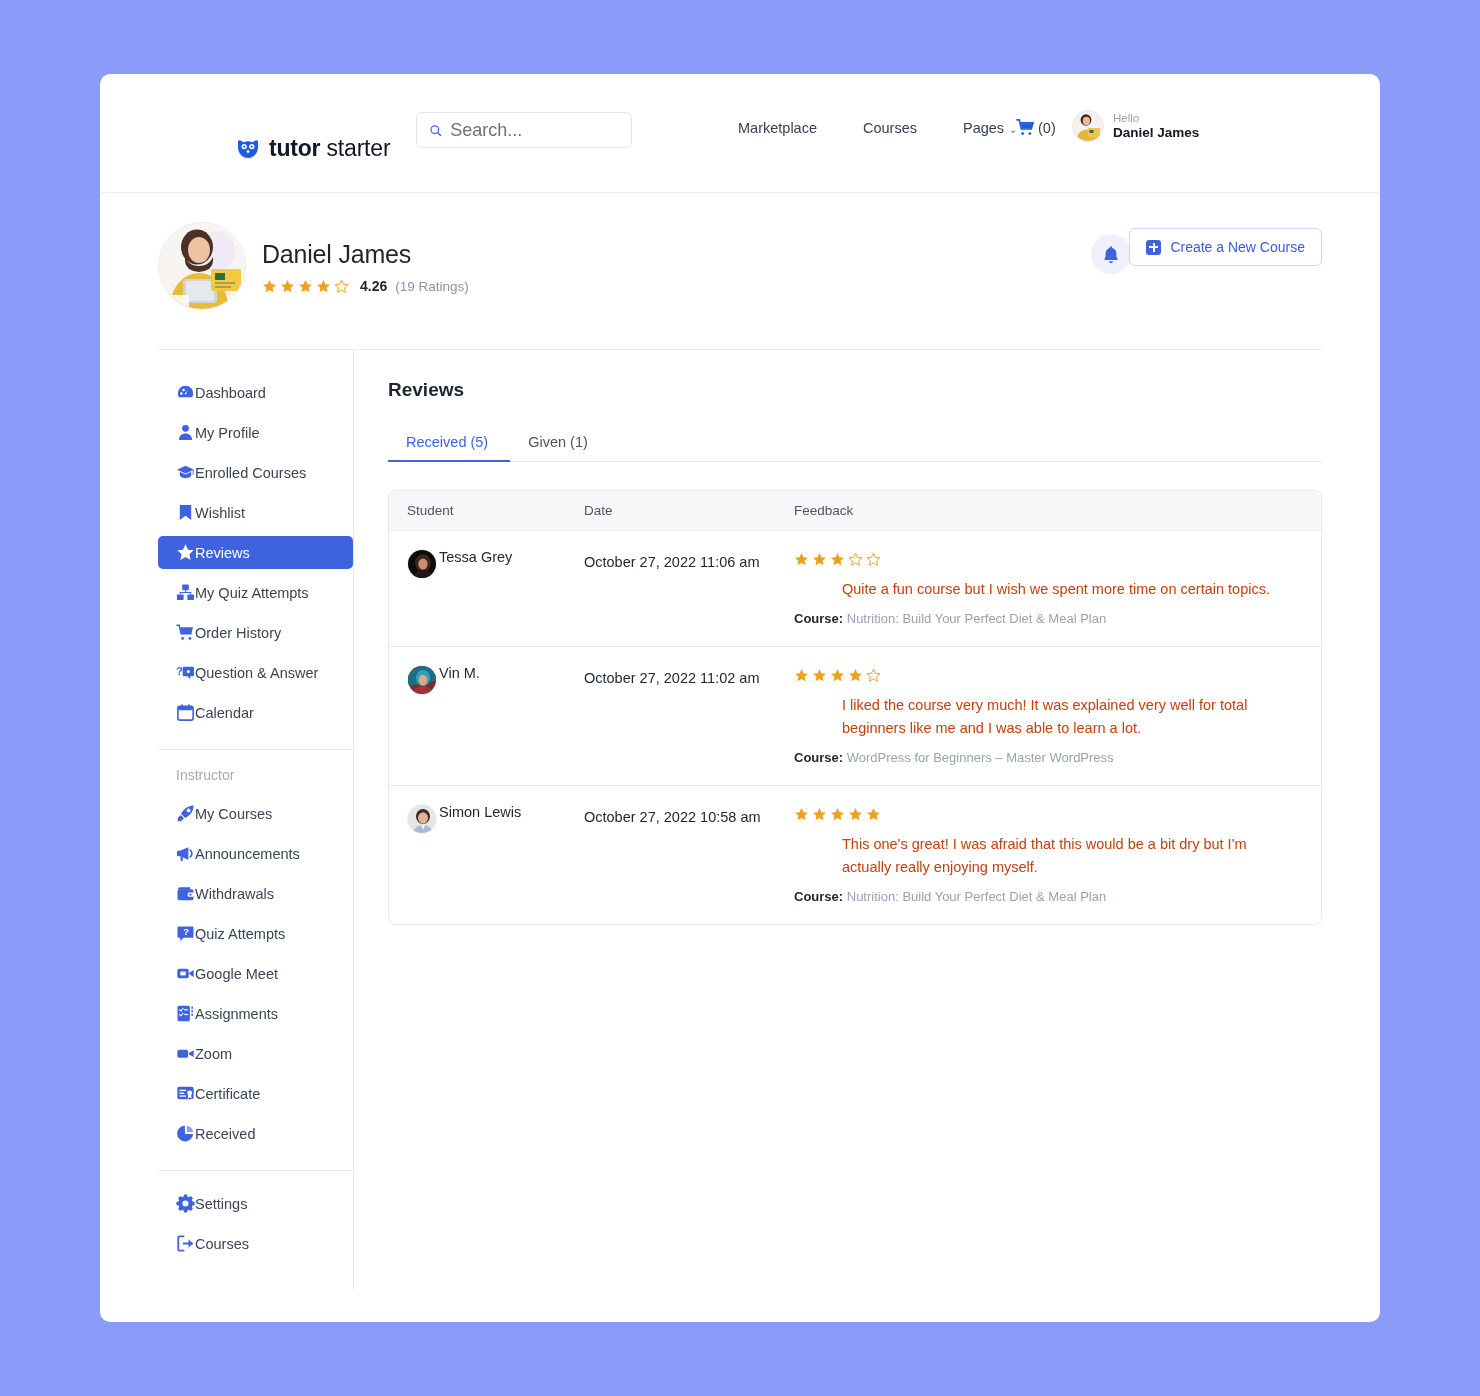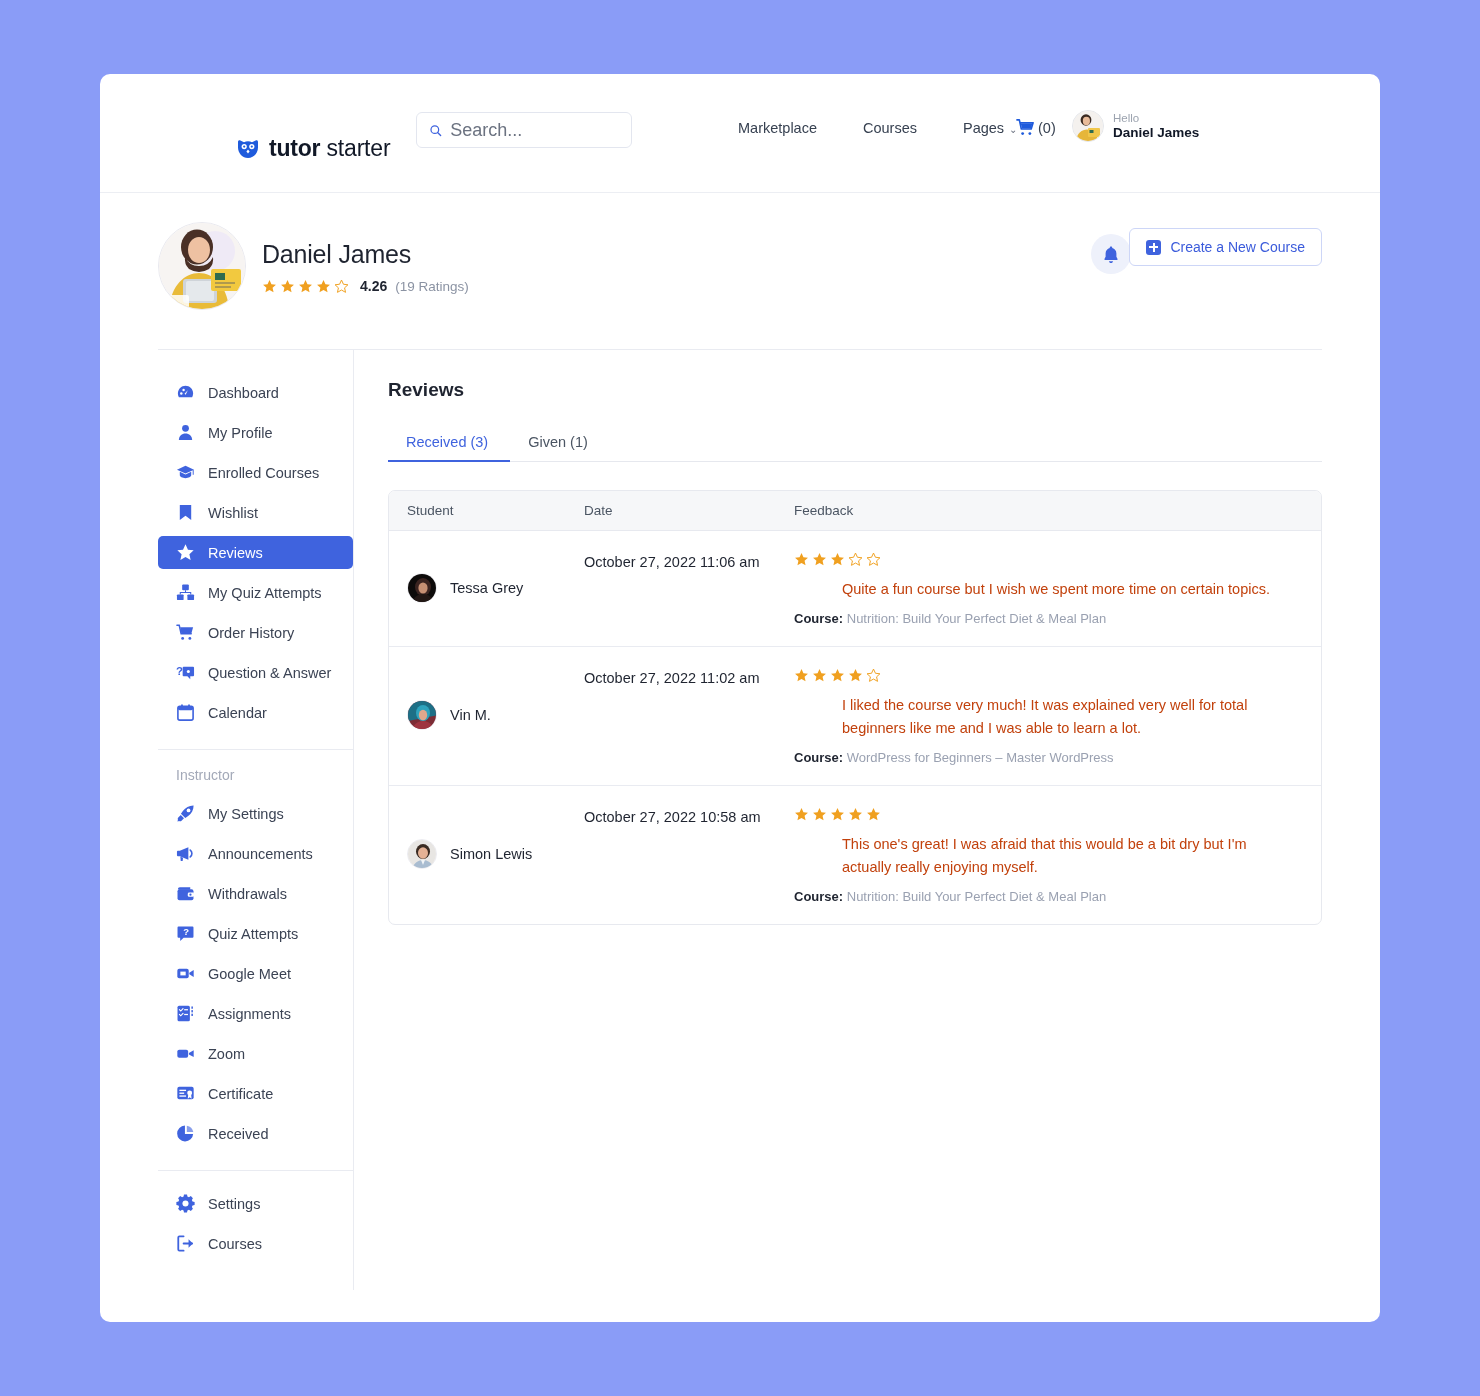--- a/index.html
+++ b/index.html
@@ -132,21 +132,21 @@
 
   
   .body { display: flex; position: relative; }
   .sidebar {
     width: 254px; flex: none; padding-left: 58px; padding-top: 26px;
     border-right: 1px solid #e9ebf1; min-height: 940px;
   }
   .nav-group { padding-bottom: 13px; }
   .nav-group + .nav-group { border-top: 1px solid #e9ebf1; padding-top: 16px; }
   .side-item {
-    display: flex; align-items: center; gap: 13px;
+    display: flex; align-items: center; 
     height: 33px; padding-left: 18px; margin-bottom: 7px;
     border-radius: 5px; color: #3b4354; font-size: 14.5px;
     cursor: pointer;
   }
   .side-item .ic { width: 19px; height: 19px; flex: none; display:flex; align-items:center; justify-content:center;}
   .side-item.active { background: #3f63de; color: #fff; }
   .side-label { white-space: nowrap; }
   .group-title {
     font-size: 14px; color: #a3a9b8; padding-left: 18px;
     margin-bottom: 14px; margin-top: 1px;
@@ -176,21 +176,21 @@
     display: flex; background: #f6f7f9; height: 40px; align-items: center;
     border-bottom: 1px solid #e7e9ef;
   }
   .th { font-size: 13.5px; color: #4b5563; }
   .c1 { width: 195px; padding-left: 18px; flex: none; }
   .c2 { width: 210px; flex: none; }
   .c3 { flex: 1; }
 
   .trow { display: flex; padding: 18px 0 20px 0; border-bottom: 1px solid #e9ebf1; }
   .trow:last-child { border-bottom: none; }
-  .stud { display: flex; align-items: center; gap: 13px; }
+  .stud { display: flex; gap: 2px; }
   .stud .sav {
     width: 30px; height: 30px; border-radius: 50%; overflow: hidden;
     flex: none; border: 1px solid #ececf1;
   }
   .stud .snm { font-size: 14.5px; color: #1f2430; }
   .tdate { font-size: 14.5px; color: #1f2430; padding-top: 5px; }
   .fb .stars { margin-bottom: 11px; margin-top: 3px; }
   .fbtext { font-size: 14.5px; color: #c2410c; line-height: 1.55; max-width: 440px; margin-left: 48px; }
   .course { margin-top: 11px; font-size: 13px; }
   .course b { color: #1f2430; font-weight: 700; }
@@ -426,21 +426,21 @@
 
           <div class="side-item">
             <span class="ic">
               <svg width="19" height="19" viewBox="0 0 20 20">
                   <path d="M18.5 1.5 C14 1.4 10 3.6 7.4 7.2 L5.2 10.2 L9.8 14.8 L12.8 12.6 C16.4 10 18.6 6 18.5 1.5 Z" fill="#3f63de"></path>
                   <circle cx="13.2" cy="6.8" r="2" fill="#fff"></circle>
                   <path d="M5 11.6 L2.4 14.2 C1.6 15 1.6 16.2 2.4 17 L3 17.6 C3.8 18.4 5 18.4 5.8 17.6 L8.4 15 Z" fill="#3f63de"></path>
                   <path d="M1.5 18.5 L4.4 17.6 L2.4 15.6 Z" fill="#3f63de"></path>
                 </svg>
             </span>
-            <span class="side-label">My Settings</span>
+            <span class="side-label">My Courses</span>
           </div>
 
           <div class="side-item">
             <span class="ic">
               <svg width="19" height="19" viewBox="0 0 20 20">
                   <path d="M13 3.5 L13 16.5 L4 12.8 L4 7.2 Z" fill="#3f63de"></path>
                   <rect x="1" y="7.2" width="3.6" height="5.6" rx="1" fill="#3f63de"></rect>
                   <path d="M4.6 13.4 L7.4 14.6 L7 18 L5 18 Z" fill="#3f63de"></path>
                   <path d="M15 6.4 A4.6 4.6 0 0 1 15 13.6" fill="none" stroke="#3f63de" stroke-width="1.7" stroke-linecap="round"></path>
                 </svg>
@@ -553,21 +553,21 @@
             </span>
             <span class="side-label">Courses</span>
           </div>
         </div>
       </div>
 
       <div class="main">
         <div class="section-title">Reviews</div>
 
         <div class="tabs">
-          <button class="tab active">Received (3)</button>
+          <button class="tab active">Received (5)</button>
           <button class="tab">Given (1)</button>
         </div>
 
         <div class="tbl">
           <div class="thead">
             <div class="th c1">Student</div>
             <div class="th c2">Date</div>
             <div class="th c3">Feedback</div>
           </div>
 

